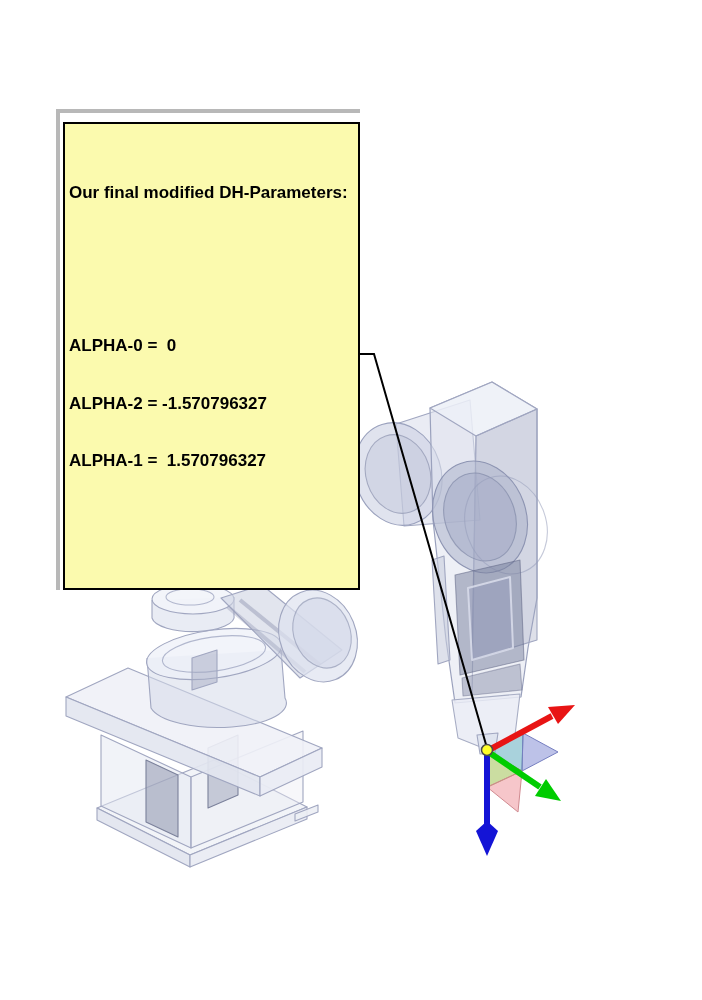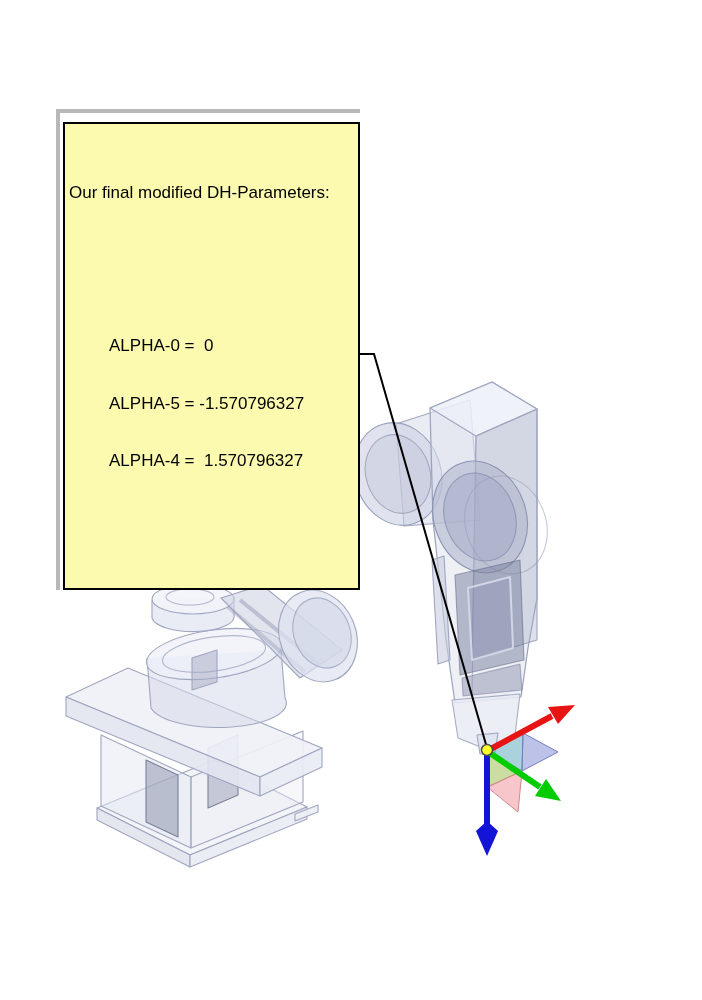--- a/index.html
+++ b/index.html
@@ -18,21 +18,21 @@
     box-sizing:border-box;pointer-events:none;
   }
   .note-box{
     position:absolute;left:63px;top:122px;width:297px;height:468px;
     box-sizing:border-box;
     border:2px solid #000;
     padding:1px 0 0 4px;
     font-size:17px;line-height:19.2px;color:#000;
     white-space:pre;overflow:hidden;
   }
-  .note-box .grp-alpha{margin-top:38.4px;margin-left:40px;}
+  .note-box .grp-alpha{margin-top:38.4px;}
   .pline{height:19.2px;}
 </style>
 </head>
 <body>
 
 <div class="canvas">
 
   <svg class="scene-svg" width="702" height="1000" viewBox="0 0 702 1000">
 
     <g stroke="#a0a6c0" stroke-width="1.1" stroke-linejoin="round">
@@ -134,28 +134,28 @@
         <line x1="487" y1="751" x2="540" y2="787" stroke-width="6" stroke="#00cc00"></line>
         <polygon points="561,801 535,796 546,779" fill="#00cc00"></polygon>
       </g>
 
       <circle cx="487" cy="750" r="5.5" stroke="#4a4a4a" stroke-width="1.5" fill="#ffff29"></circle>
     </g>
   </svg>
 
   <div class="note-ghost"></div>
 
-  <div class="note-box" style="background-color: rgb(251, 250, 174); border-color: rgb(0, 0, 0);">
+  <div class="note-box" style="background-color: rgb(251, 250, 174); border-color: rgb(0, 0, 0); font-weight: bold;">
 
     <div class="pline">Our final modified DH-Parameters:</div>
 
     <div class="grp-alpha">
       <div class="pline">ALPHA-0 =  0</div>
-      <div class="pline">ALPHA-5 = -1.570796327</div>
-      <div class="pline">ALPHA-4 =  1.570796327</div>
+      <div class="pline">ALPHA-2 = -1.570796327</div>
+      <div class="pline">ALPHA-1 =  1.570796327</div>
       
     </div>
 
     
 
     
   </div>
 
 </div>
 

